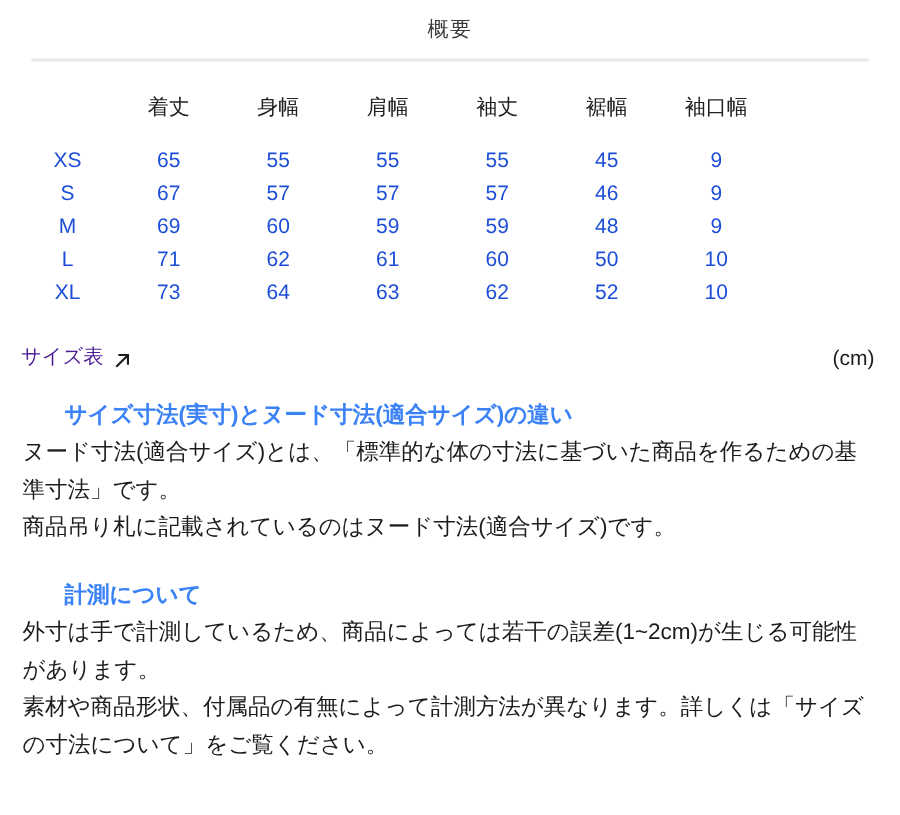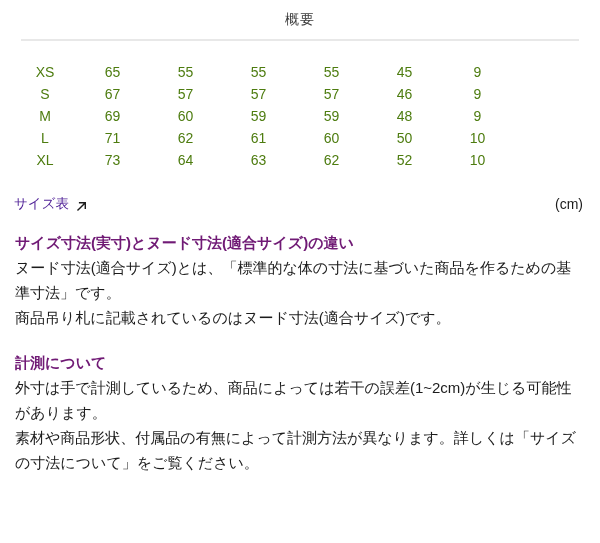--- a/index.html
+++ b/index.html
@@ -30,57 +30,66 @@
   }
 
   
   .size-table { margin-top: 20px; padding-left: 14px; }
   .t-row {
     display: grid;
     grid-template-columns: 62px repeat(6, 73px);
     height: 22px; align-items: center;
   }
   .t-row.header { margin-bottom: 12px; }
-  .t-cell { text-align: center; font-size: 14px; color: #4d7c0f; }
+  .t-cell { text-align: center; font-size: 14px; color: #1d4ed8; }
   .t-row.header .t-cell { color: #222; }
 
   
   .links-row {
     display: flex; align-items: center;
     margin-top: 22px; padding: 0 17px 0 14px; height: 22px;
   }
   .chart-link {
     display: inline-flex; align-items: flex-end; gap: 6px;
     font-size: 13.5px; color: #4c1d95; text-decoration: none;
     margin-right: 28px; cursor: pointer;
   }
   .ext-icon { display: inline-block; width: 13px; height: 13px; }
   .unit { margin-left: auto; font-size: 14px; color: #1c1c1c; }
 
   
   .sections { padding: 0 15px; }
   .section { margin-top: 15px; }
   .section + .section { margin-top: 20px; }
   .section h3 {
-    font-size: 15px; font-weight: bold; line-height: 25px; color: #701a75;
+    font-size: 15px; font-weight: bold; line-height: 25px; color: #3b82f6; margin-left: 28px;
   }
   .section p {
     font-size: 15px; line-height: 25px; color: #1c1c1c;
   }
 </style>
 </head>
 <body>
 
 <div class="page">
 
   <div class="tabs">
     <div class="tab">概要</div>
   </div>
 
   <div class="size-table">
+    <div class="t-row header">
+      <div class="t-cell"></div>
+      <div class="t-cell">着丈</div>
+      <div class="t-cell">身幅</div>
+      <div class="t-cell">肩幅</div>
+      <div class="t-cell">袖丈</div>
+      <div class="t-cell">裾幅</div>
+      <div class="t-cell">袖口幅</div>
+    </div>
 
     <div class="t-row">
       <div class="t-cell">XS</div>
       <div class="t-cell">65</div>
       <div class="t-cell">55</div>
       <div class="t-cell">55</div>
       <div class="t-cell">55</div>
       <div class="t-cell">45</div>
       <div class="t-cell">9</div>
     </div>

